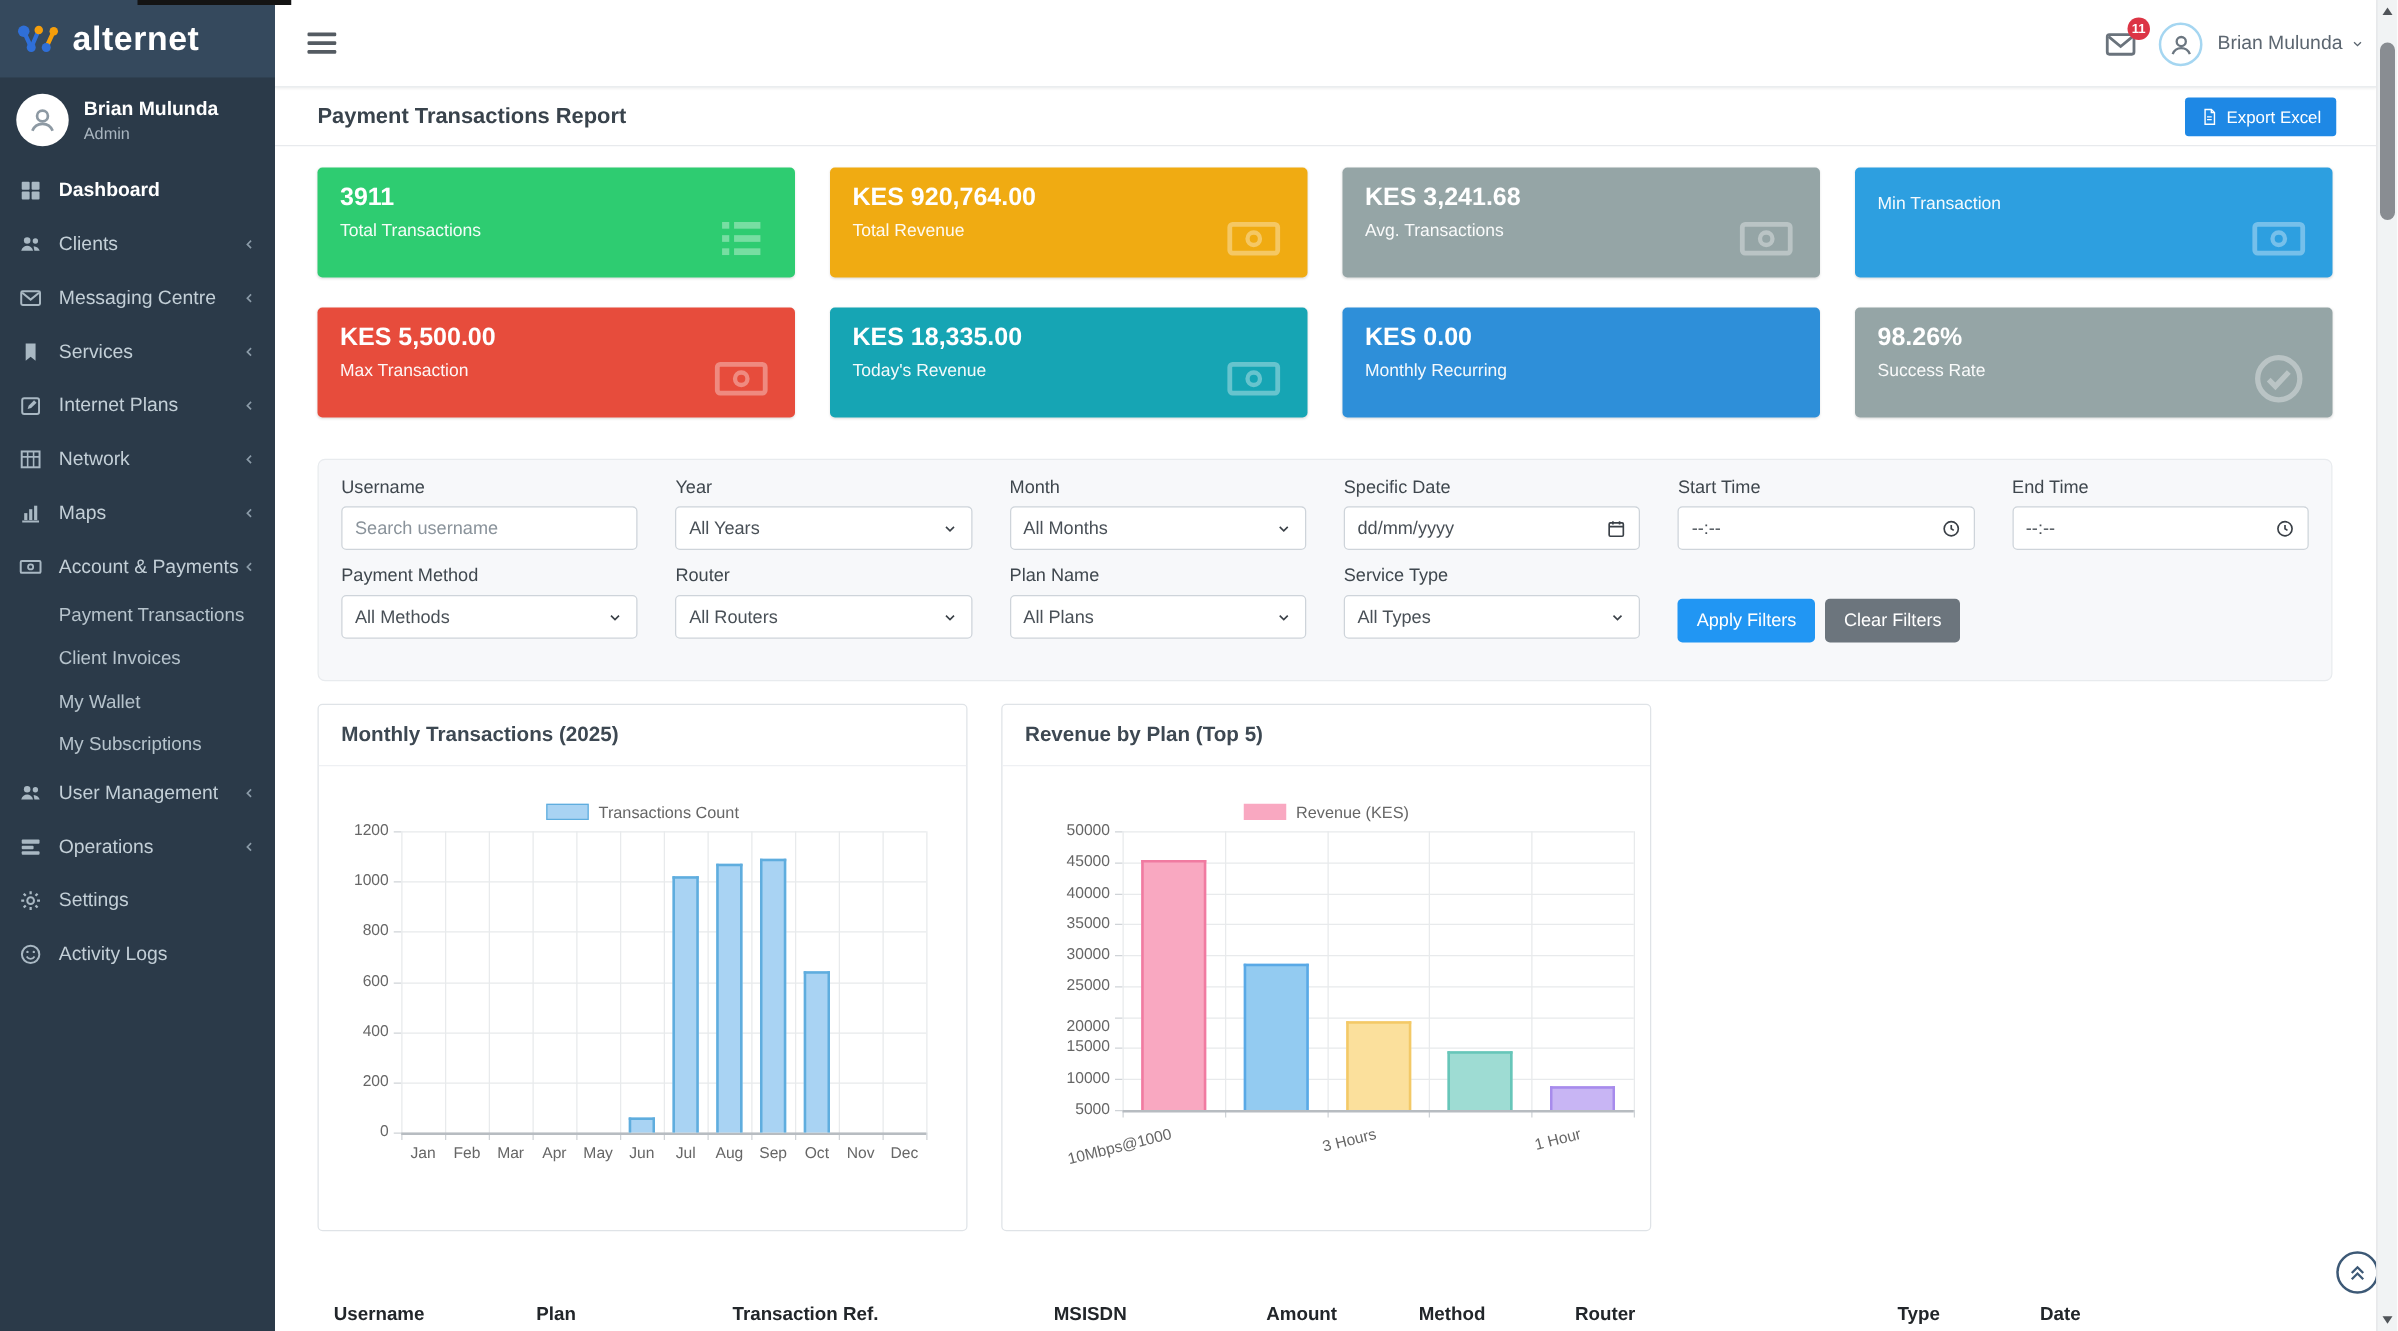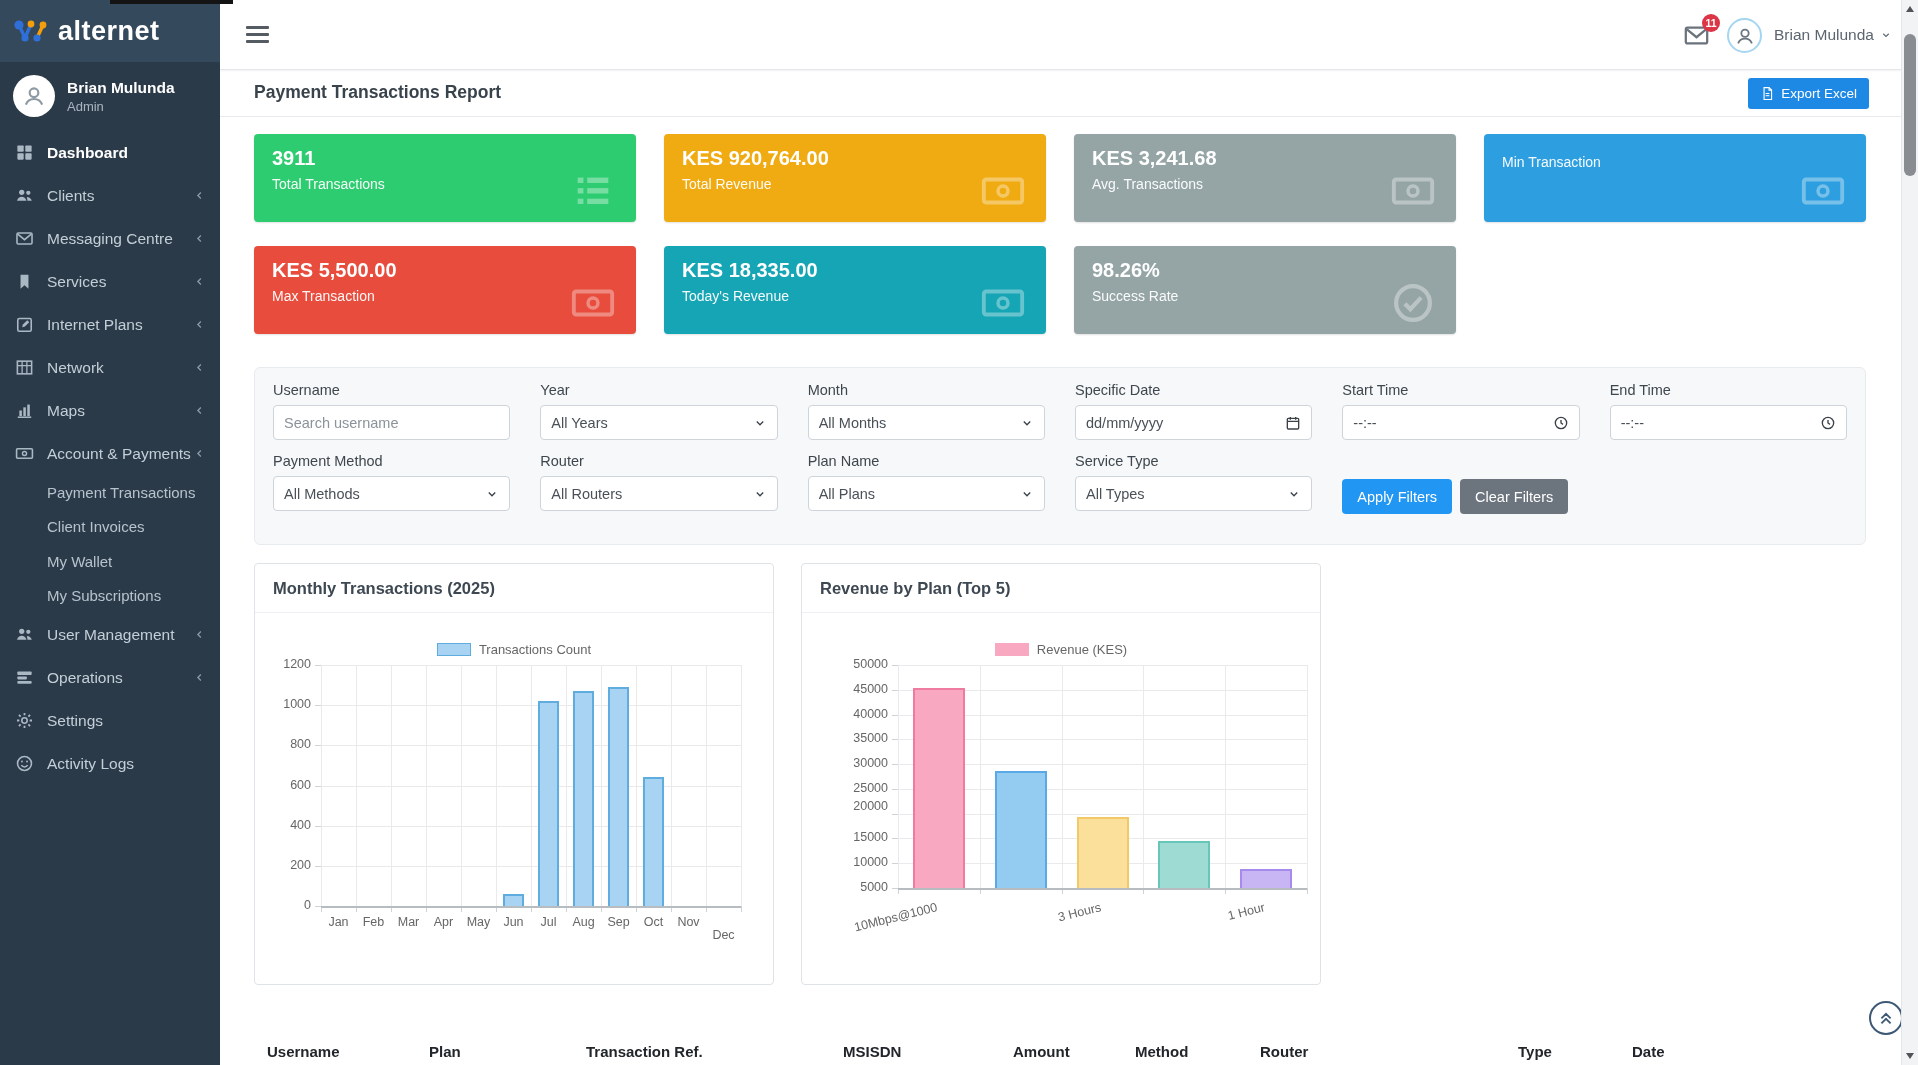--- a/index.html
+++ b/index.html
@@ -409,20 +409,24 @@
       </div>
       <div class="stat-card" style="background: rgb(22, 165, 180);">
         <div class="v">KES 18,335.00</div>
         <div class="l">Today's Revenue</div>
         <div class="ic">
           <svg width="46" height="46" viewBox="0 0 24 24">
             <rect x="2" y="6" width="20" height="12" rx="1.2" fill="none" stroke="currentColor" stroke-width="2"></rect>
             <circle cx="12" cy="12" r="2.6" fill="none" stroke="currentColor" stroke-width="1.8"></circle>
           </svg>
         </div>
+      </div>
+      <div class="stat-card" style="background: rgb(46, 143, 217);">
+        <div class="v">KES 0.00</div>
+        <div class="l">Monthly Recurring</div>
       </div>
       <div class="stat-card" style="background: rgb(149, 165, 166);">
         <div class="v">98.26%</div>
         <div class="l">Success Rate</div>
         <div class="ic">
           <svg width="46" height="46" viewBox="0 0 24 24">
             <circle cx="12" cy="12" r="8.8" fill="none" stroke="currentColor" stroke-width="2.2"></circle>
             <path d="M7.8 12.4l2.8 2.8 5.6-6" fill="none" stroke="currentColor" stroke-width="2.2"></path>
           </svg>
         </div>
@@ -610,21 +614,21 @@
           <div class="xlab" style="left: 101px; top: 302px; width: 35px;">Feb</div>
           <div class="xlab" style="left: 136px; top: 302px; width: 35px;">Mar</div>
           <div class="xlab" style="left: 171px; top: 302px; width: 35px; text-align: center;">Apr</div>
           <div class="xlab" style="left: 206px; top: 302px; width: 35px;">May</div>
           <div class="xlab" style="left: 241px; top: 302px; width: 35px;">Jun</div>
           <div class="xlab" style="left: 276px; top: 302px; width: 35px;">Jul</div>
           <div class="xlab" style="left: 311px; top: 302px; width: 35px;">Aug</div>
           <div class="xlab" style="left: 346px; top: 302px; width: 35px;">Sep</div>
           <div class="xlab" style="left: 381px; top: 302px; width: 35px;">Oct</div>
           <div class="xlab" style="left: 416px; top: 302px; width: 35px;">Nov</div>
-          <div class="xlab" style="left: 451px; top: 315px; width: 35px;">Dec</div>
+          <div class="xlab" style="left: 451px; top: 302px; width: 35px;">Dec</div>
         </div>
       </div>
       <div class="chart-card">
         <div class="chart-title">Revenue by Plan (Top 5)</div>
         <div class="chart-body">
           <div class="c-legend">
             <span style="display: flex; align-items: center; gap: 8px; margin: 0px 8px;">
               <span class="lbox" style="background:#f9a8c1;"></span>
               <span>Revenue (KES)</span>
             </span>
@@ -633,21 +637,21 @@
           <div class="tick" style="left: 90px; top: 275px; width: 6px; height: 1px;"></div>
           <div class="ylab" style="left: 34px; top: 267px;">5000</div>
           <div class="gl" style="left: 96px; top: 250.222px; width: 409px; height: 1px;"></div>
           <div class="tick" style="left: 90px; top: 250.222px; width: 6px; height: 1px;"></div>
           <div class="ylab" style="left: 34px; top: 242.222px;">10000</div>
           <div class="gl" style="left: 96px; top: 225.444px; width: 409px; height: 1px;"></div>
           <div class="tick" style="left: 90px; top: 225.444px; width: 6px; height: 1px;"></div>
           <div class="ylab" style="left: 34px; top: 217.444px;">15000</div>
           <div class="gl" style="left: 96px; top: 200.667px; width: 409px; height: 1px;"></div>
           <div class="tick" style="left: 90px; top: 200.667px; width: 6px; height: 1px;"></div>
-          <div class="ylab" style="left: 34px; top: 186px;">20000</div>
+          <div class="ylab" style="left: 34px; top: 201px;">20000</div>
           <div class="gl" style="left: 96px; top: 175.889px; width: 409px; height: 1px;"></div>
           <div class="tick" style="left: 90px; top: 175.889px; width: 6px; height: 1px;"></div>
           <div class="ylab" style="left: 34px; top: 167.889px;">25000</div>
           <div class="gl" style="left: 96px; top: 151.111px; width: 409px; height: 1px;"></div>
           <div class="tick" style="left: 90px; top: 151.111px; width: 6px; height: 1px;"></div>
           <div class="ylab" style="left: 34px; top: 143.111px;">30000</div>
           <div class="gl" style="left: 96px; top: 126.333px; width: 409px; height: 1px;"></div>
           <div class="tick" style="left: 90px; top: 126.333px; width: 6px; height: 1px;"></div>
           <div class="ylab" style="left: 34px; top: 118.333px;">35000</div>
           <div class="gl" style="left: 96px; top: 101.556px; width: 409px; height: 1px;"></div>

